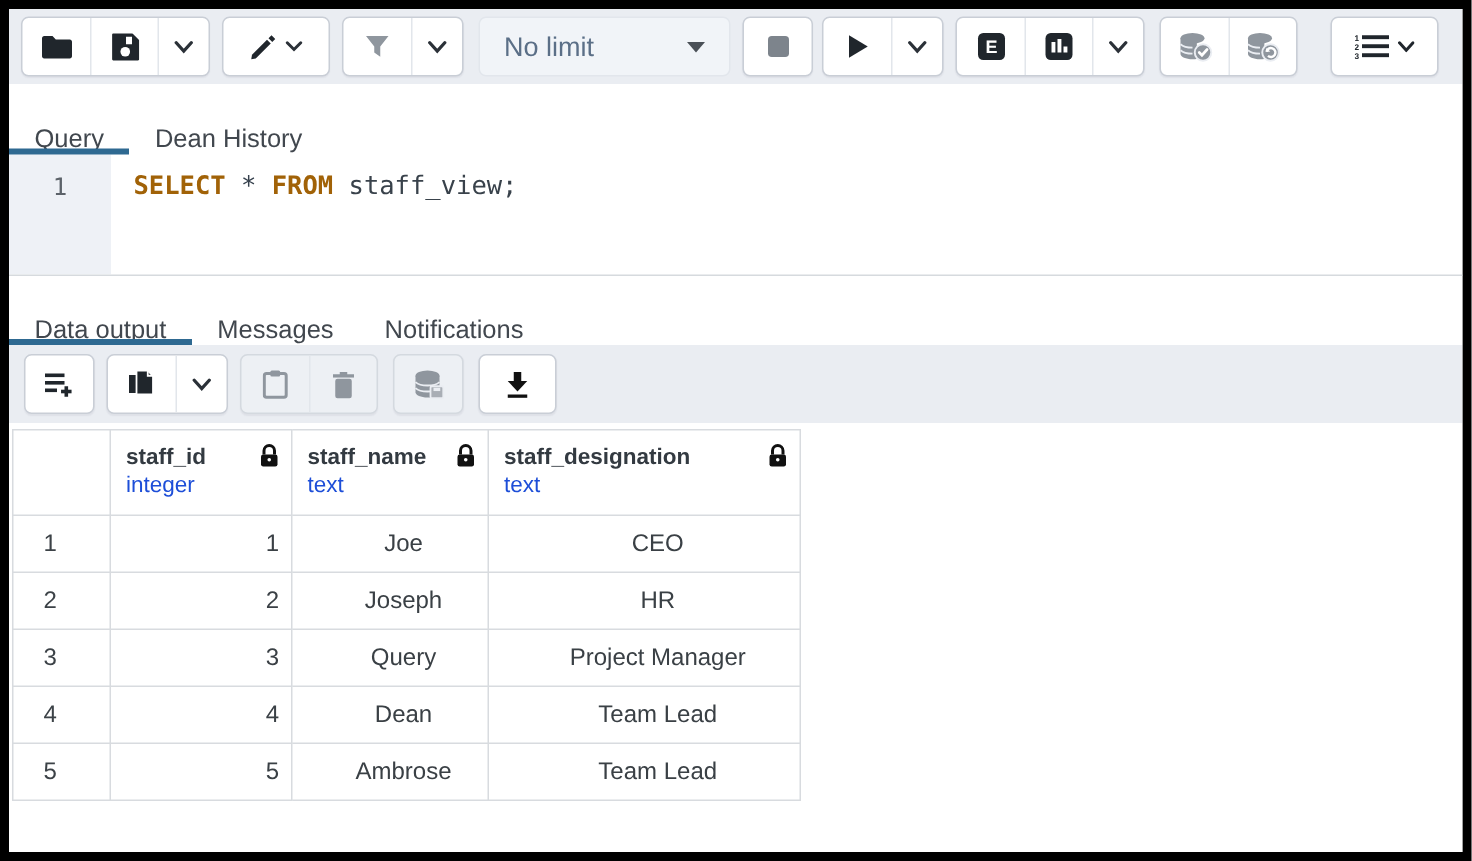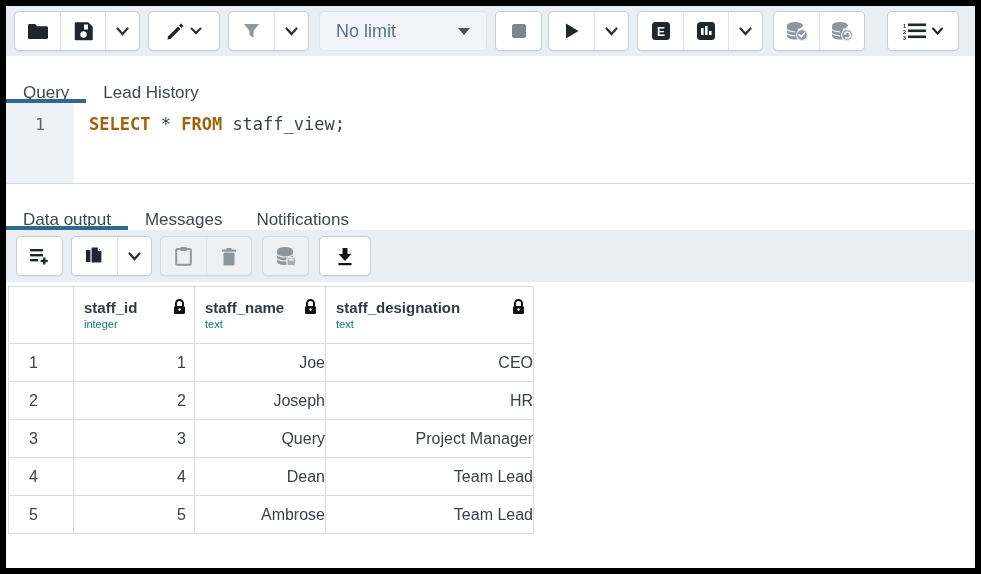--- a/index.html
+++ b/index.html
@@ -83,26 +83,26 @@
     border: 1px solid #d8dbdf; font-weight: normal;
   }
   th.corner { width: 65px; }
   col.c-num { width: 65px; } col.c-id { width: 121px; }
   col.c-name { width: 131px; } col.c-desig { width: 208px; }
 
   th.colhead { height: 57px; padding: 6px 8px 6px 10px; vertical-align: middle; cursor: pointer; }
   .colhead-inner { display: flex; align-items: flex-start; justify-content: space-between; gap: 6px; }
   .col-texts { text-align: left; line-height: 1.25; }
   .col-name { font-weight: bold; font-size: 15px; color: #333a41; }
-  .col-type { font-size: 11px; color: #0f766e; }
+  .col-type { font-size: 15px; color: #1d4ed8; }
 
   td { height: 38px; font-size: 16px; color: #3a4045; cursor: default; }
   td.rownum { padding-left: 20px; color: #3c4247; cursor: pointer; }
   td.al-right { text-align: right; padding-right: 8px; }
-  td.al-left { text-align: right; padding-left: 18px; }
+  td.al-left { text-align: center; padding-left: 18px; }
 
   .icon { display: inline-flex; }
 </style>
 </head>
 <body>
 
 <div class="frame">
 
   <div class="toolbar toolbar-main">
 
@@ -272,21 +272,21 @@
         </span>
       </button>
     </div>
   </div>
 
   <div class="tabbar tabbar-query">
     <div class="tab active">
       <span>Query</span>
     </div>
     <div class="tab">
-      <span>Lead History</span>
+      <span>Dean History</span>
     </div>
   </div>
 
   <div class="editor">
     <div class="gutter">
       <span>1</span>
     </div>
     <div class="code-area">
       <div class="code-line" id="sql-line"><span class="tok-kw">SELECT</span> <span class="tok-op">*</span> <span class="tok-kw">FROM</span> <span class="tok-id">staff_view;</span></div>
     </div>

